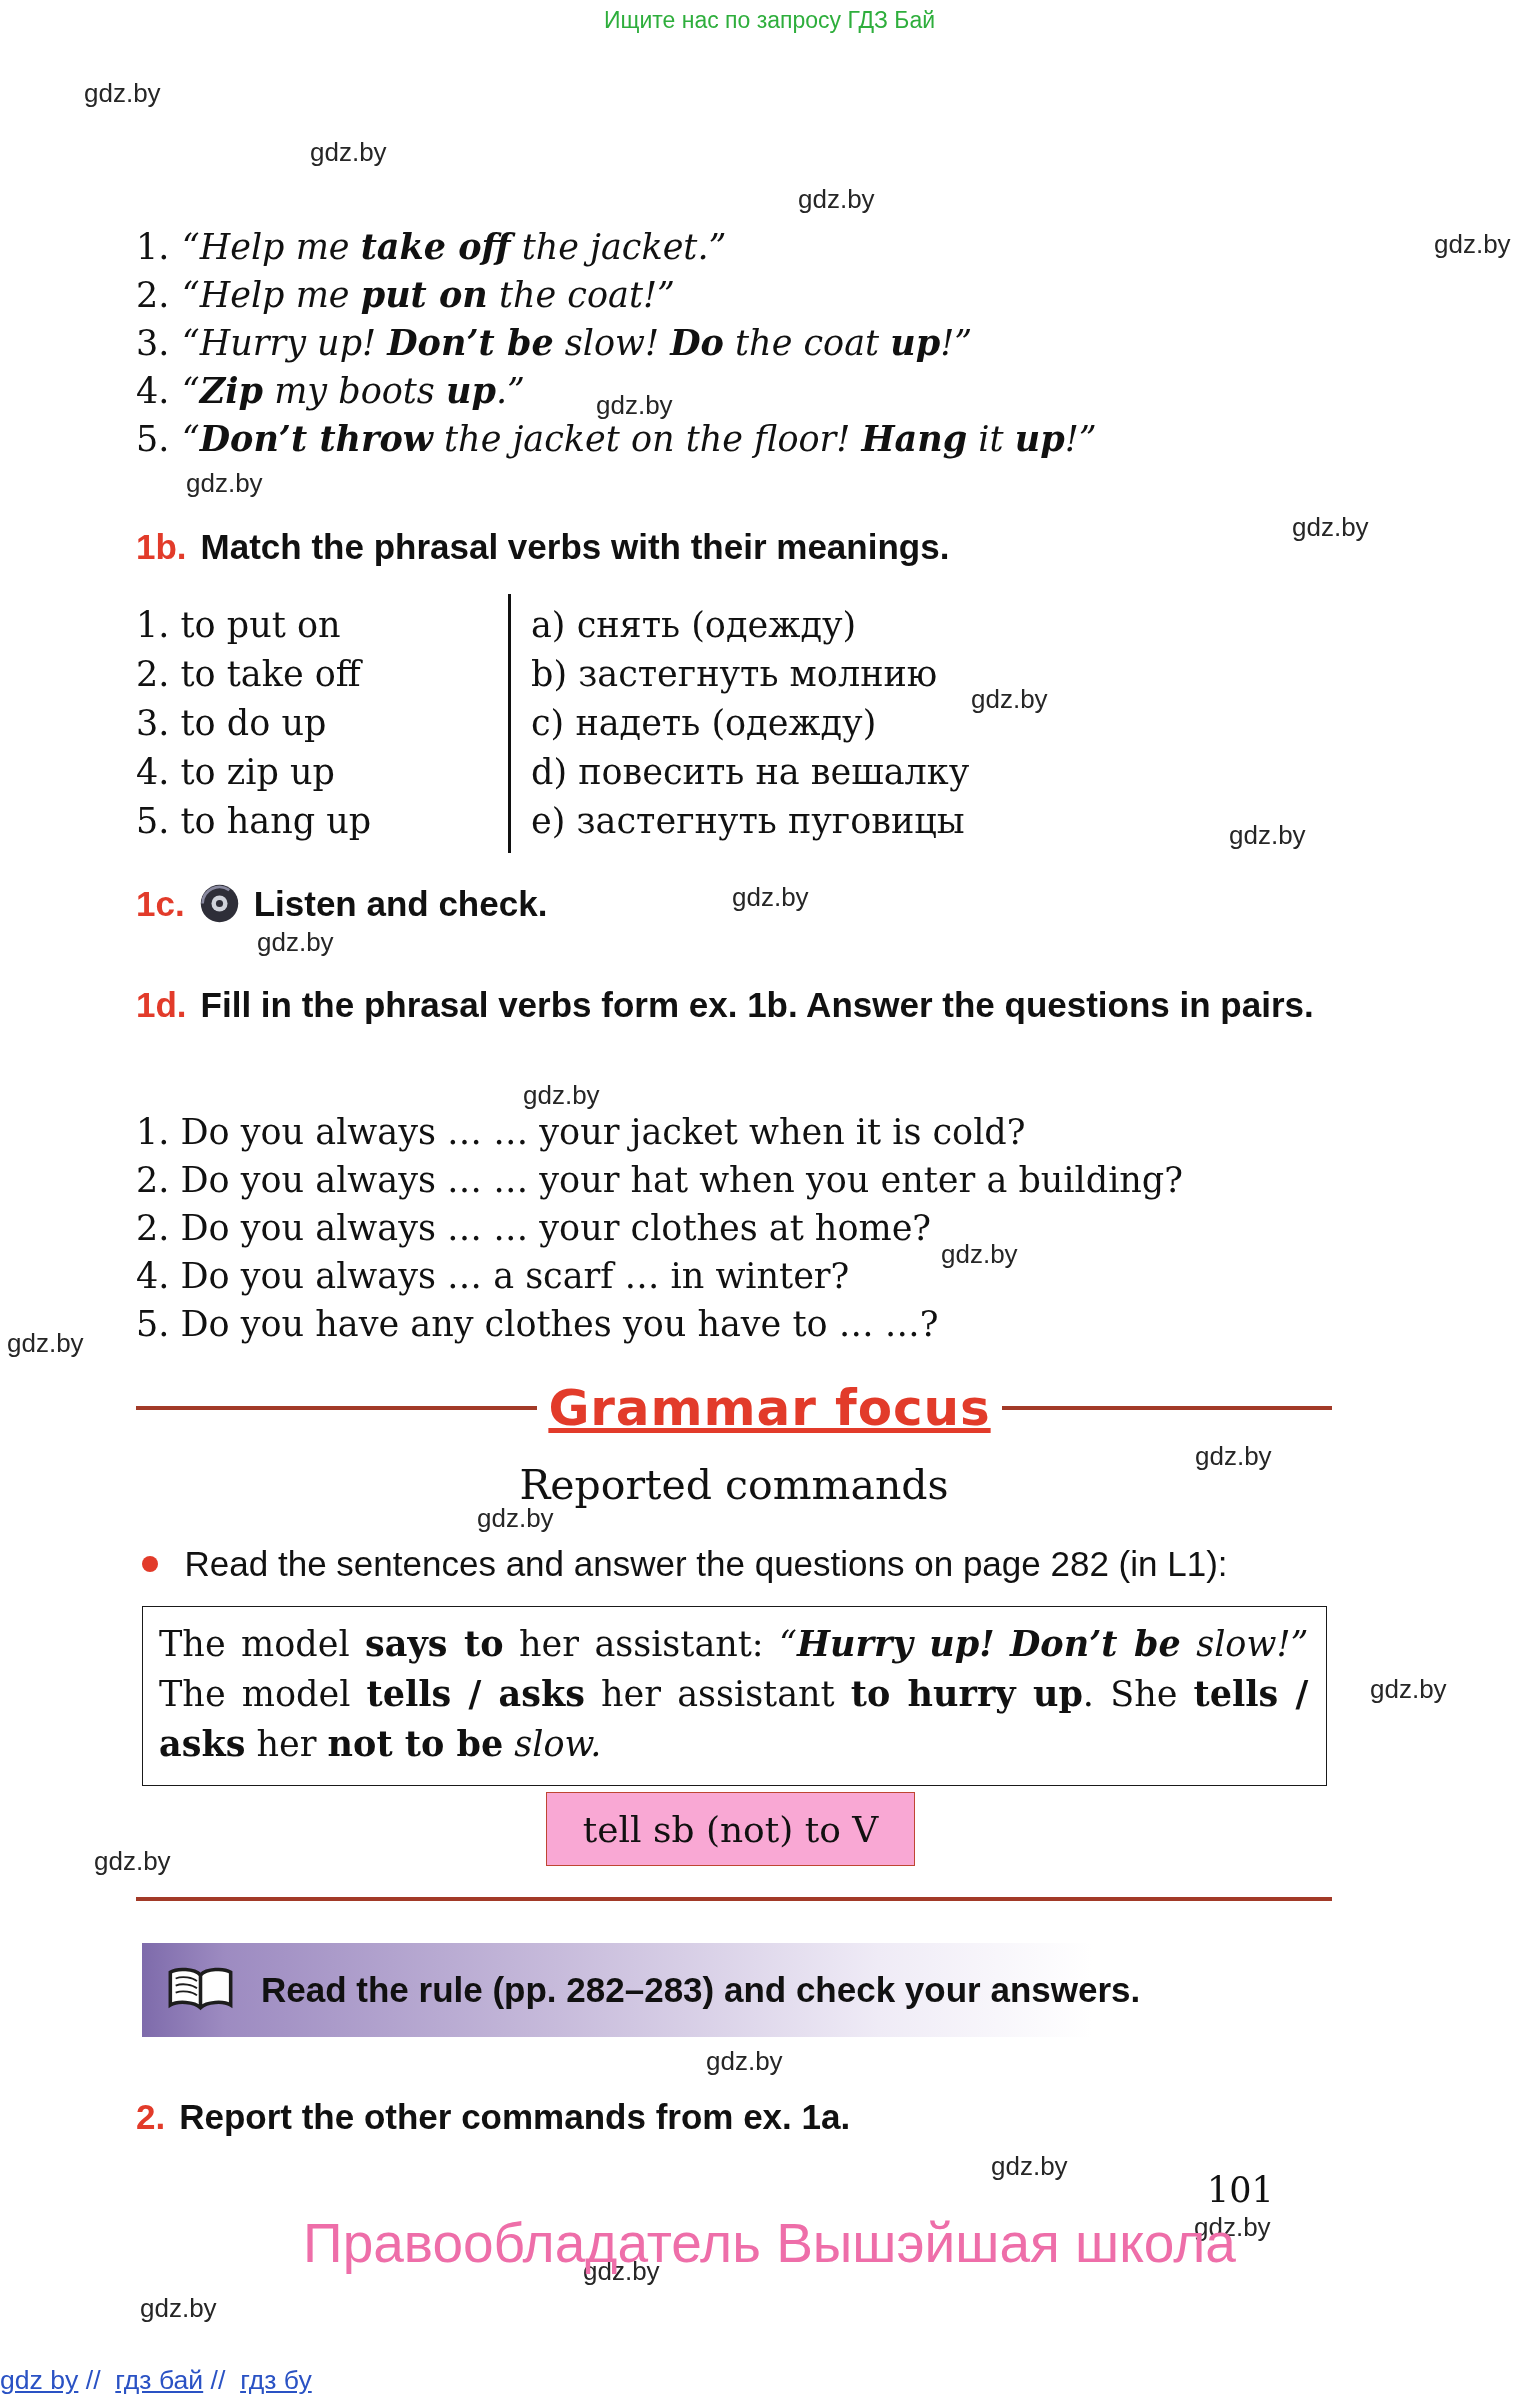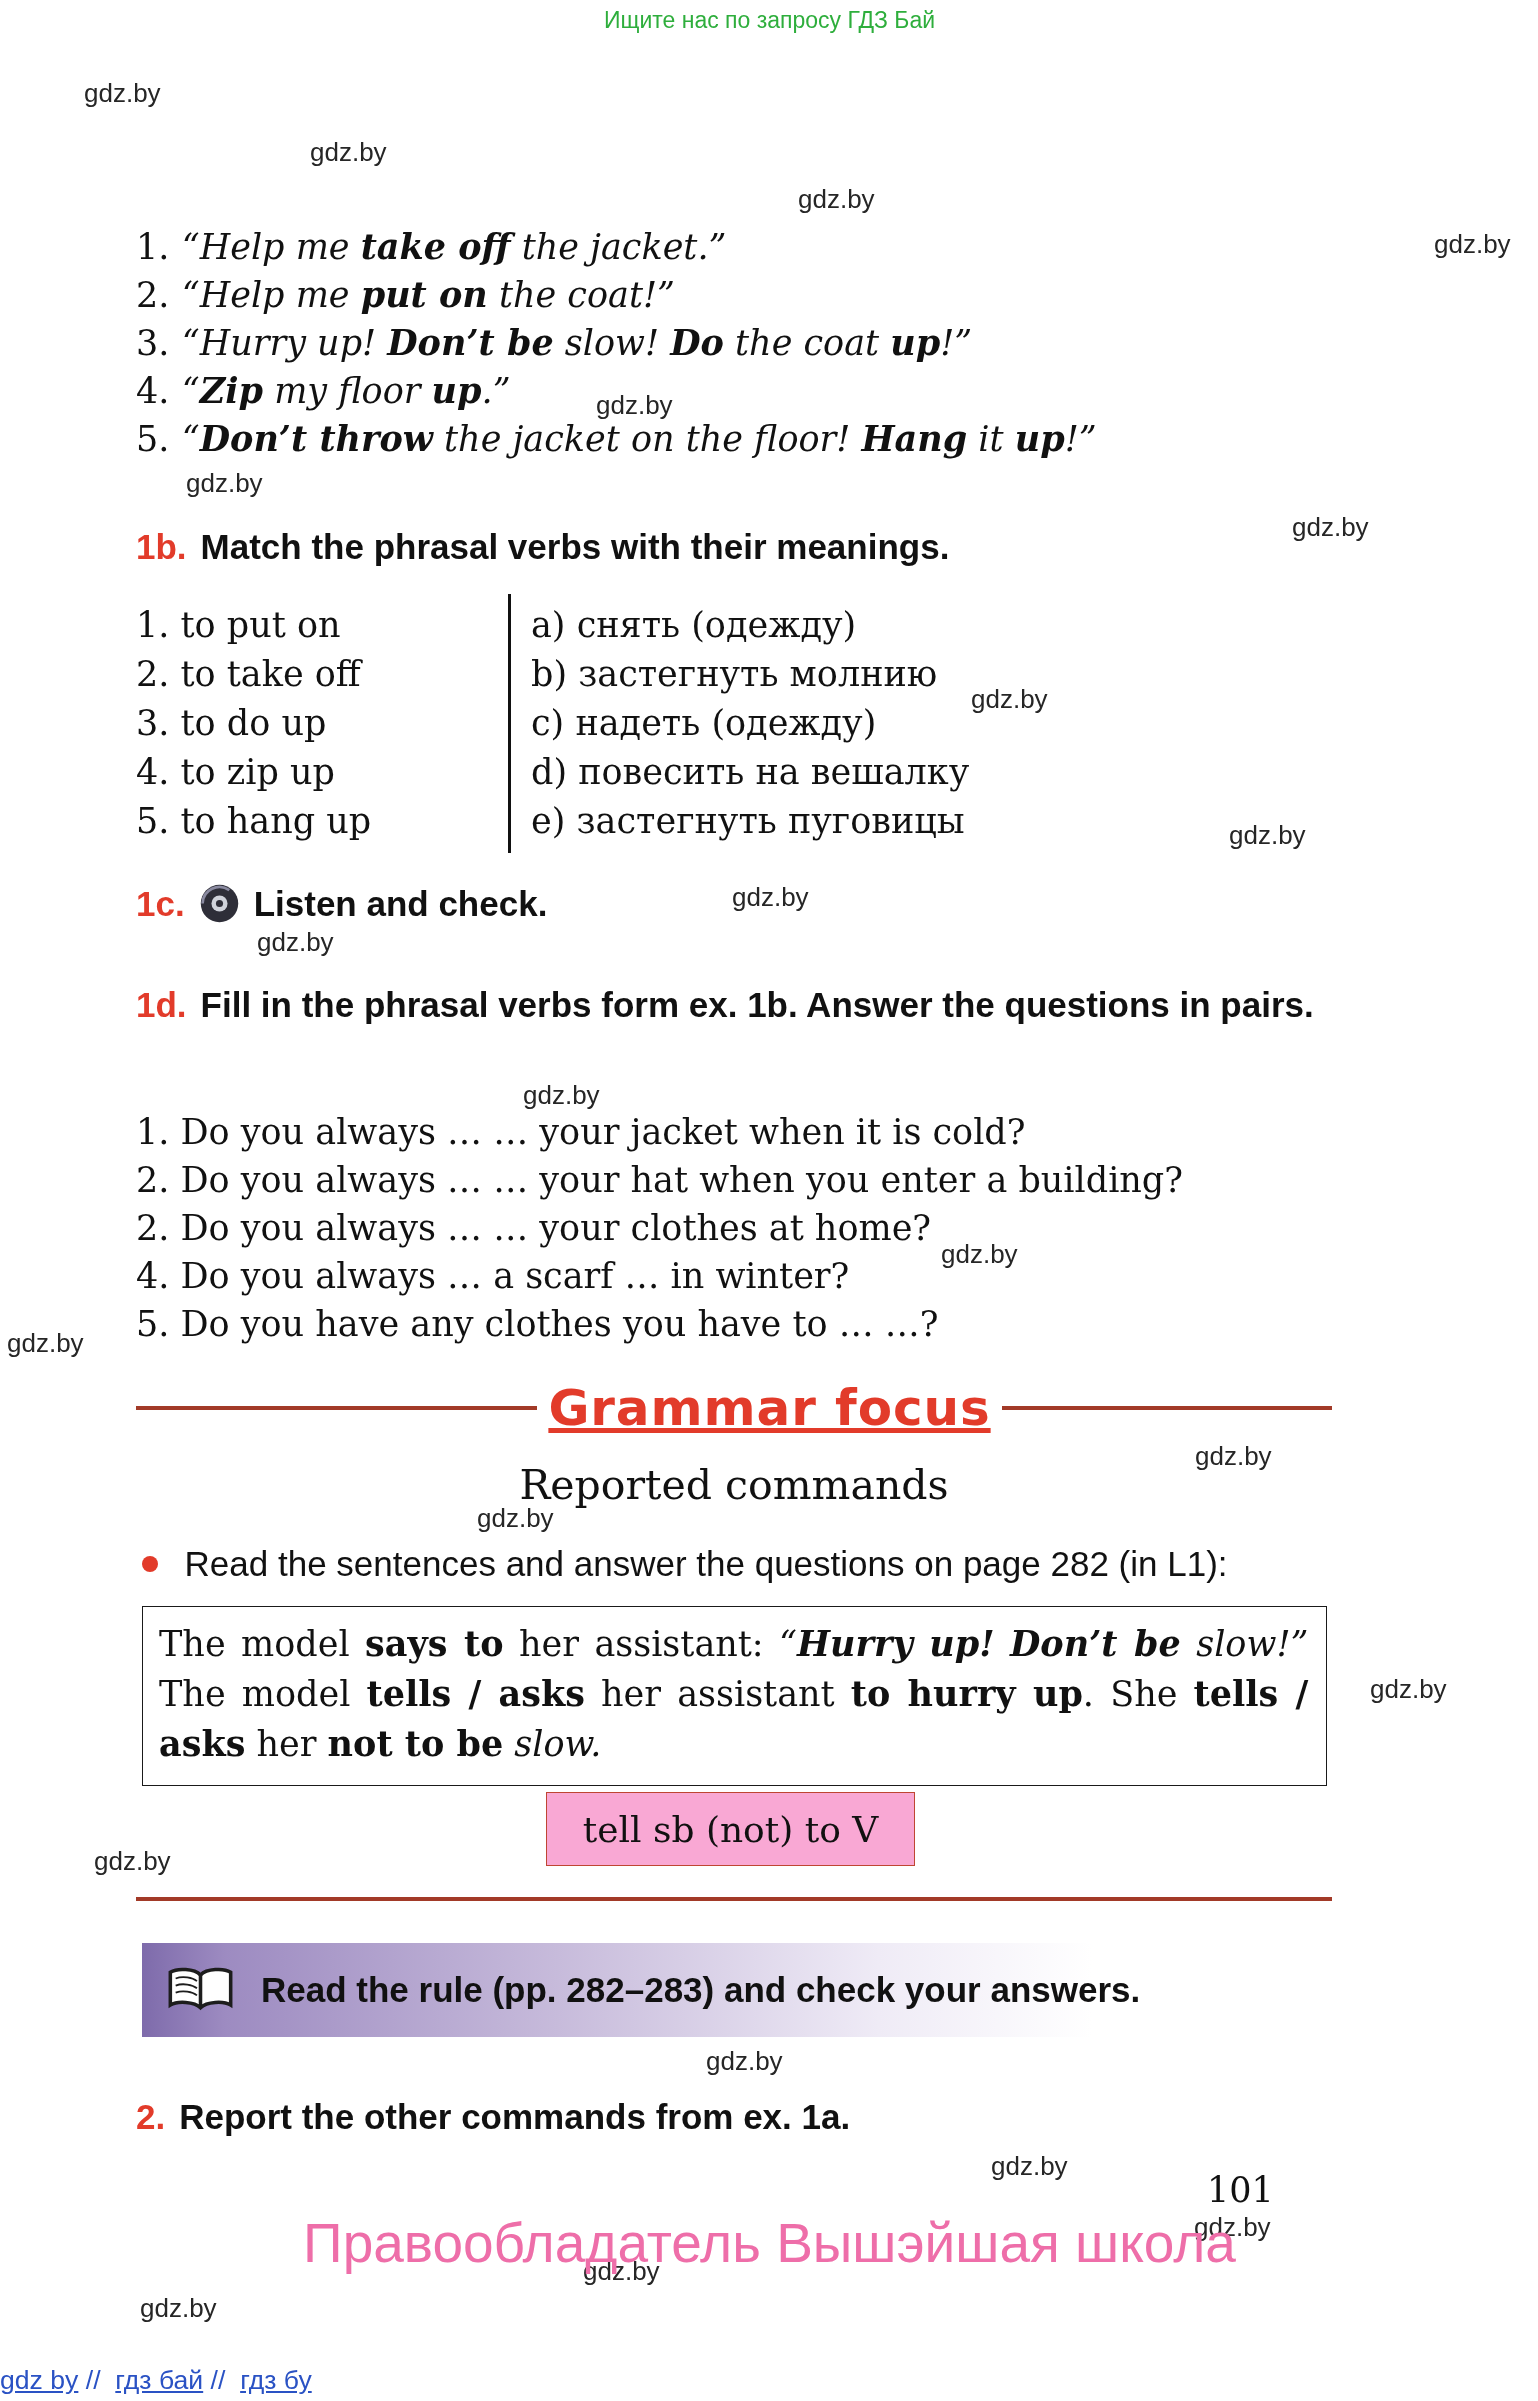--- a/index.html
+++ b/index.html
@@ -141,21 +141,21 @@
     <span class="watermark" style="left: 583px; top: 2256px;">gdz.by</span>
     <span class="watermark" style="left: 140px; top: 2293px;">gdz.by</span>
   </div>
 
 <div id="top-banner">Ищите нас по запросу ГДЗ Бай</div>
 
 <div id="ex1a">
     <div class="row"><span class="num">1.</span><span class="i">“Help me </span><span class="b i">take off</span><span class="i"> the jacket.”</span></div>
     <div class="row"><span class="num">2.</span><span class="i">“Help me </span><span class="b i">put on</span><span class="i"> the coat!”</span></div>
     <div class="row"><span class="num">3.</span><span class="i">“Hurry up! </span><span class="b i">Don’t be</span><span class="i"> slow! </span><span class="b i">Do</span><span class="i"> the coat </span><span class="b i">up</span><span class="i">!”</span></div>
-    <div class="row"><span class="num">4.</span><span class="i">“</span><span class="b i">Zip</span><span class="i"> my floor </span><span class="b i">up</span><span class="i">.”</span></div>
+    <div class="row"><span class="num">4.</span><span class="i">“</span><span class="b i">Zip</span><span class="i"> my boots </span><span class="b i">up</span><span class="i">.”</span></div>
     <div class="row"><span class="num">5.</span><span class="i">“</span><span class="b i">Don’t throw</span><span class="i"> the jacket on the floor! </span><span class="b i">Hang</span><span class="i"> it </span><span class="b i">up</span><span class="i">!”</span></div>
   </div>
 
 <div id="h1b">
   <span class="ex-label">1b.</span><span>Match the phrasal verbs with their meanings.</span>
 </div>
 
 <div id="match">
   <div class="col-left">
       <div class="row">1. to put on</div>

